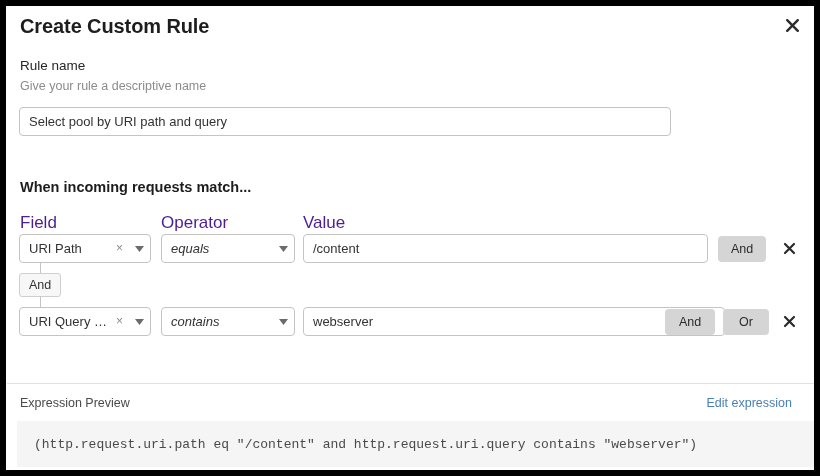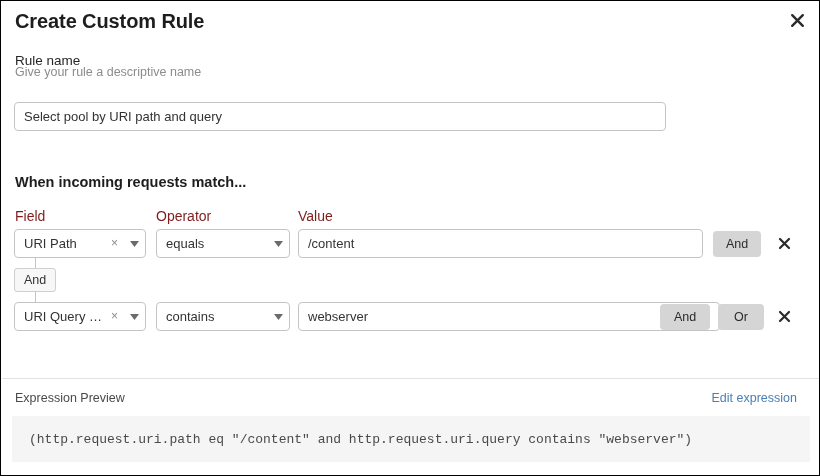--- a/index.html
+++ b/index.html
@@ -10,21 +10,21 @@
   body {
     font-family: "Liberation Sans", sans-serif;
     -webkit-font-smoothing: antialiased;
   }
   #dialog {
     position: relative;
     width: 820px;
     height: 476px;
     box-sizing: border-box;
     background: #ffffff;
-    border: 1px solid #000000;
+    border: 6px solid #000000;
     overflow: hidden;
   }
 
   
   .dlg-title {
     position: absolute;
     left: 14px;
     top: 9px;
     font-size: 20px;
     font-weight: bold;
@@ -52,21 +52,21 @@
     position: absolute;
     font-size: 13.5px;
     color: #262626;
   }
   .label-muted {
     position: absolute;
     font-size: 12.5px;
     color: #8c8c8c;
   }
   #rule-name-label { left: 14px; top: 52px; }
-  #rule-name-help  { left: 14px; top: 64px; }
+  #rule-name-help  { left: 14px; top: 73px; }
 
   .text-input {
     position: absolute;
     box-sizing: border-box;
     height: 29px;
     border: 1px solid #c4c4c4;
     border-radius: 4px;
     background: #ffffff;
     font-family: "Liberation Sans", sans-serif;
     font-size: 13px;
@@ -87,22 +87,22 @@
     top: 173px;
     font-size: 14.5px;
     font-weight: bold;
     color: #1d1d1d;
   }
 
   
   .col-header {
     position: absolute;
     top: 207px;
-    font-size: 14px;
-    color: #7f1d1d;
+    font-size: 17px;
+    color: #4c1d95;
   }
   #col-field    { left: 14px; }
   #col-operator { left: 155px; text-align: right; }
   #col-value    { left: 297px; text-align: right; }
 
   
   .cond-row { position: absolute; left: 0; width: 820px; height: 30px; }
   #row-1 { top: 228px; }
   #row-2 { top: 301px; }
 
@@ -136,21 +136,21 @@
   }
   .select-ctl .caret {
     width: 22px;
     display: flex;
     align-items: center;
     justify-content: center;
   }
   .caret svg { display: block; }
 
   .field-select { left: 13px; width: 132px; }
-  .op-select    { left: 155px; width: 134px; }
+  .op-select    { left: 155px; width: 134px; font-style: italic; }
   .val-input-1  { left: 297px; width: 405px; }
   .val-input-2  { left: 297px; width: 422px; }
 
   
   .logic-btn {
     position: absolute;
     box-sizing: border-box;
     height: 26px;
     min-width: 46px;
     border: none;

